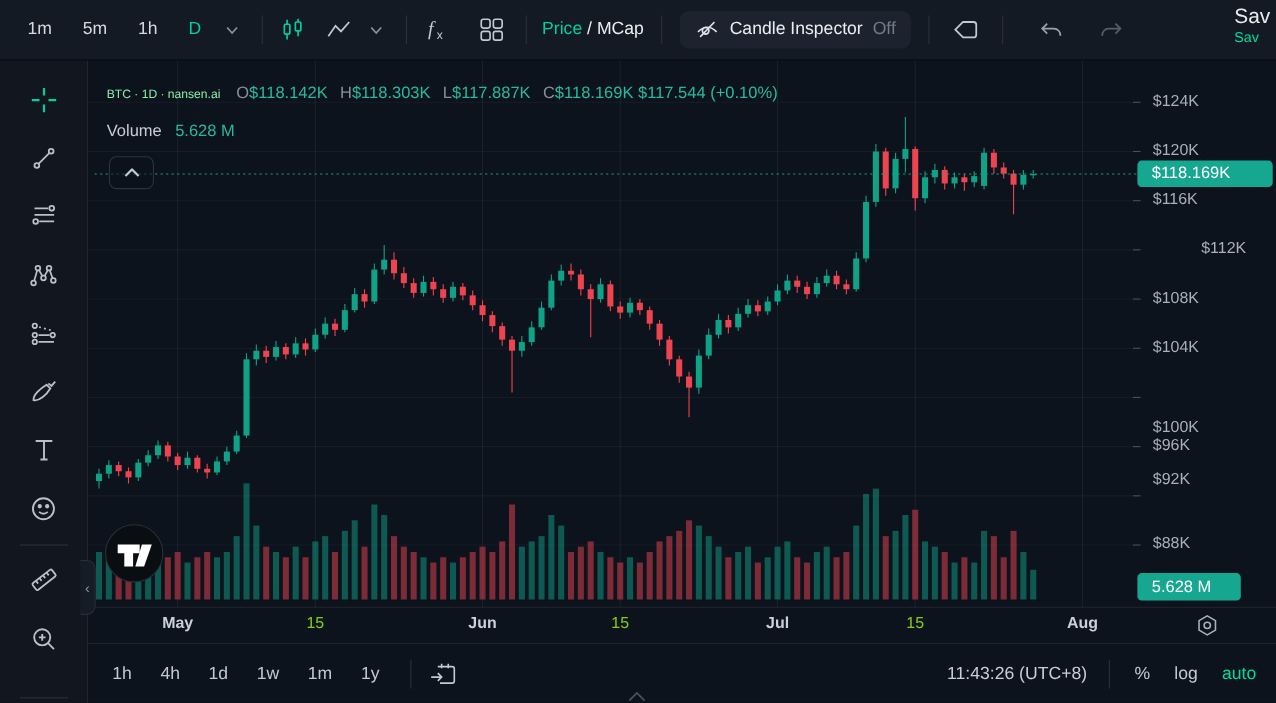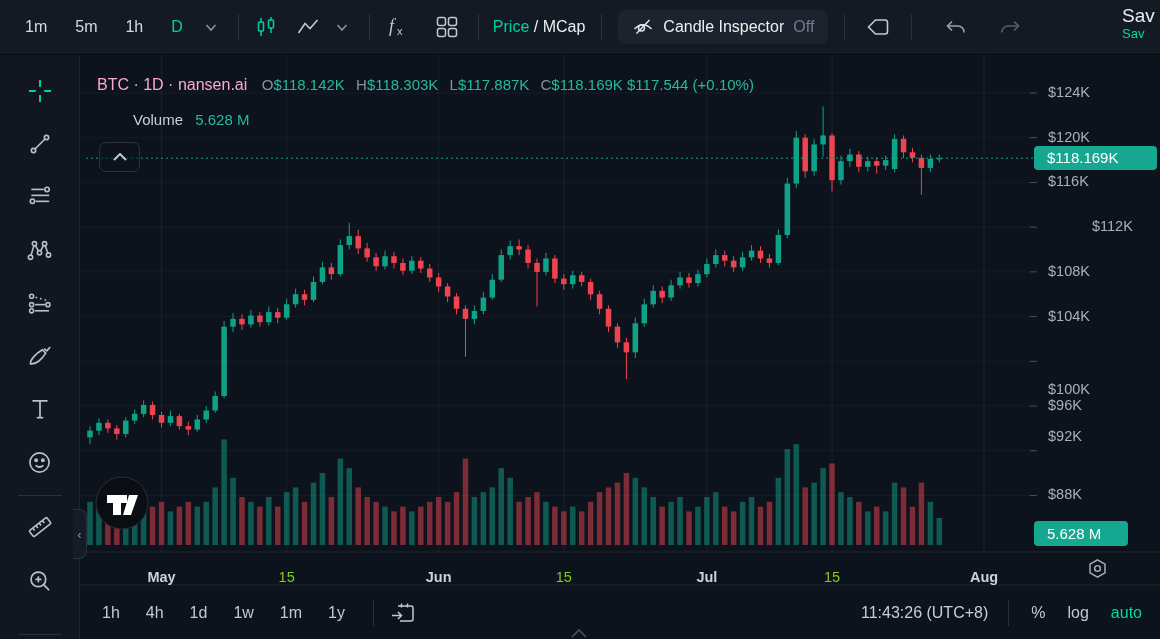--- a/index.html
+++ b/index.html
@@ -36,45 +36,45 @@
   }
   .side-tool { width:44px; height:44px; display:flex; align-items:center; justify-content:center; margin-top:9px; border-radius:8px; cursor:pointer; }
   .side-div { width:44px; height:1px; background:#2b313c; margin-top:11px; }
   #sidebar-collapse-tab {
     position:absolute; left:73px; top:509px; width:14px; height:50px; z-index:6;
     background:#161c26; border:1px solid #2a313c; border-left:none; border-radius:0 8px 8px 0;
     color:#8b93a0; font-size:13px; display:flex; align-items:center; justify-content:center; cursor:pointer;
   }
   
   #legend { position:absolute; left:97px; top:76px; z-index:3; white-space:nowrap; }
-  #legend .title { color:#f9a8d4; font-size:16px; }
+  #legend .title { color:#86efac; font-size:11px; }
   #legend .ohlc { font-size:15px; margin-left:10px; }
   #legend .k { color:#878f9b; }
   #legend .v { color:#27b9a0; }
   #legend .chg { color:#27b9a0; font-size:15px; margin-left:0; }
   #legend-vol { position:absolute; left:97px; top:111px; z-index:3; font-size:15px; }
-  #legend-vol .k { color:#c9ced6;margin-left:36px; }
+  #legend-vol .k { color:#c9ced6; }
   #legend-vol .v { color:#27b9a0; margin-left:8px; }
   #collapse-pane-btn {
     position:absolute; left:99px; top:142px; width:41px; height:30px; z-index:3;
     border:1px solid #2c333f; border-radius:7px; background:rgba(13,19,28,0.55);
     display:flex; align-items:center; justify-content:center; cursor:pointer;
   }
   #tv-logo { position:absolute; left:95px; top:476px; z-index:3; cursor:pointer; }
   #price-axis-labels { position:absolute; left:1040px; top:0; width:120px; height:639px; z-index:2; }
   .pa-label { position:absolute; left:8px; color:#a9b0bb; font-size:14.5px; }
   #price-badge {
     position:absolute; left:1034px; top:146px; width:123px; height:24px; z-index:3;
     background:#16a791; color:#fff; font-size:15px; line-height:24px; padding-left:13px; border-radius:4px;
   }
   #volume-badge {
     position:absolute; left:1034px; top:521px; width:94px; height:25px; z-index:3;
     background:#16a791; color:#fff; font-size:15px; line-height:25px; padding-left:13px; border-radius:4px;
   }
-  #time-axis-labels { position:absolute; left:0; top:10px; width:1160px; height:630px; z-index:2; pointer-events:none; }
+  #time-axis-labels { position:absolute; left:0; top:0; width:1160px; height:630px; z-index:2; pointer-events:none; }
   .ta-label { position:absolute; top:559px; transform:translateX(-50%); color:#84cc16; font-size:14.5px; }
   .ta-label.bold { color:#ccd1d9; font-weight:bold; }
   #axis-settings-icon { position:absolute; left:1086px; top:557px; z-index:3; cursor:pointer; }
   #bottom-chevron { position:absolute; left:570px; top:627px; z-index:3; }
   
   #bottom-toolbar {
     position:absolute; left:80px; top:586px; width:1080px; height:53px; z-index:4;
     display:flex; align-items:center; padding:0 18px 0 12px; background:transparent;
   }
   .range-btn { padding:4px 10px; margin-right:6px; color:#c3c9d2; cursor:pointer; border-radius:6px; }

